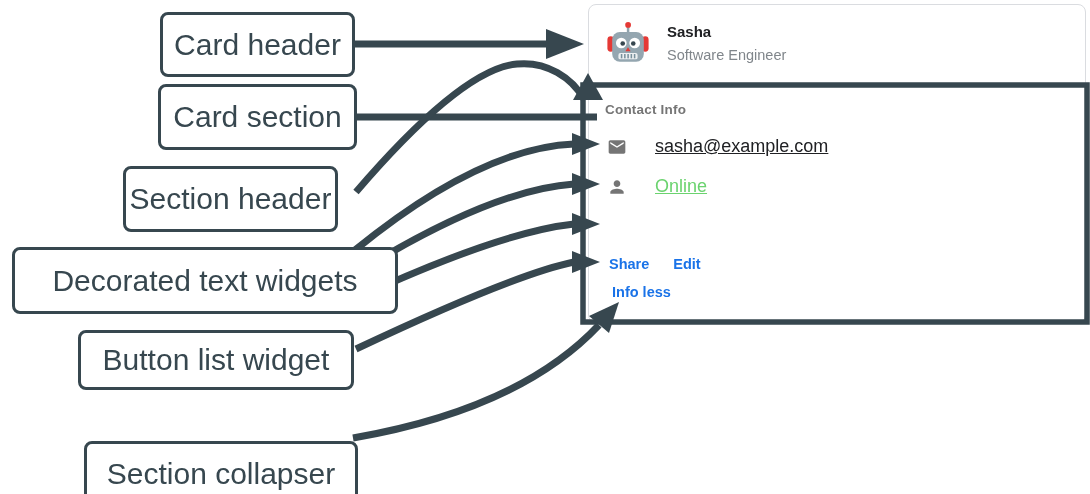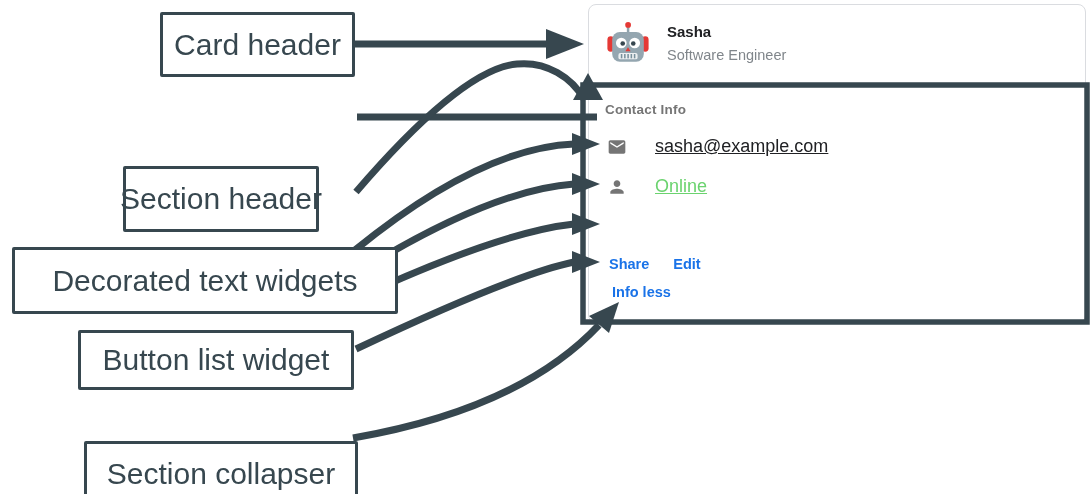--- a/index.html
+++ b/index.html
@@ -6,21 +6,21 @@
     --ink:#37474F; --blue:#1a73e8; --green:#6bd36f; --text:#202124;
     --muted:#757575; --subtitle:#80868b; --cardborder:#dadce0;
   }
   *{box-sizing:border-box; margin:0; padding:0;}
   body{background:#fff; font-family:"Liberation Sans", sans-serif;}
   .canvas{position:relative; width:1090px; height:494px; background:#fff; overflow:hidden;}
 
   
   .label-box{
     position:absolute; z-index:10; background:#fff;
-    border:3.5px solid var(--ink); border-radius:2px;
+    border:3.5px solid var(--ink); border-radius:8px;
     color:var(--ink); font-size:30px; line-height:1;
     display:flex; align-items:center; justify-content:center;
     white-space:nowrap;
   }
 
   
   .arrows{position:absolute; left:0; top:0; z-index:5; pointer-events:none;}
   .ann-line{fill:none; stroke:var(--ink); stroke-width:7;}
   .ann-rect{fill:none; stroke:var(--ink); stroke-width:5.5;}
   .ann-head{fill:var(--ink); stroke:none;}
@@ -123,18 +123,19 @@
     <polygon class="ann-head" points="600,224 572,213 572,235"></polygon>
 
     <path class="ann-line" d="M 356 349 Q 515 274 574 262"></path>
     <polygon class="ann-head" points="600,262 572,251 572,273"></polygon>
 
     <path class="ann-line" d="M 353 438 Q 520 409 599 325"></path>
     <polygon class="ann-head" points="619,302 609,333 589,316"></polygon>
   </svg>
 
   <div class="label-box" style="left:160px; top:12px;  width:195px; height:65px;">Card header</div>
-  <div class="label-box" style="left:123px; top:166px; width:196px; height:66px;">Section header</div>
+  <div class="label-box" style="left:158px; top:84px;  width:199px; height:66px;">Card section</div>
+  <div class="label-box" style="left:123px; top:166px; width:215px; height:66px;">Section header</div>
   <div class="label-box" style="left:12px;  top:247px; width:386px; height:67px;">Decorated text widgets</div>
   <div class="label-box" style="left:78px;  top:330px; width:276px; height:60px;">Button list widget</div>
   <div class="label-box" style="left:84px;  top:408px; width:274px; height:66px;margin-top:33px;">Section collapser</div>
 
 </div>
 
 </body></html>

